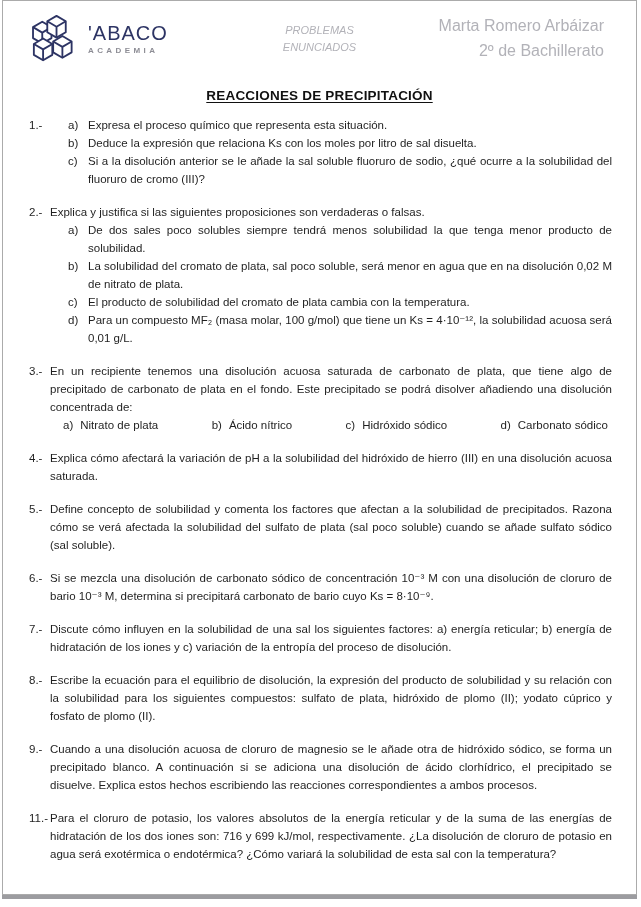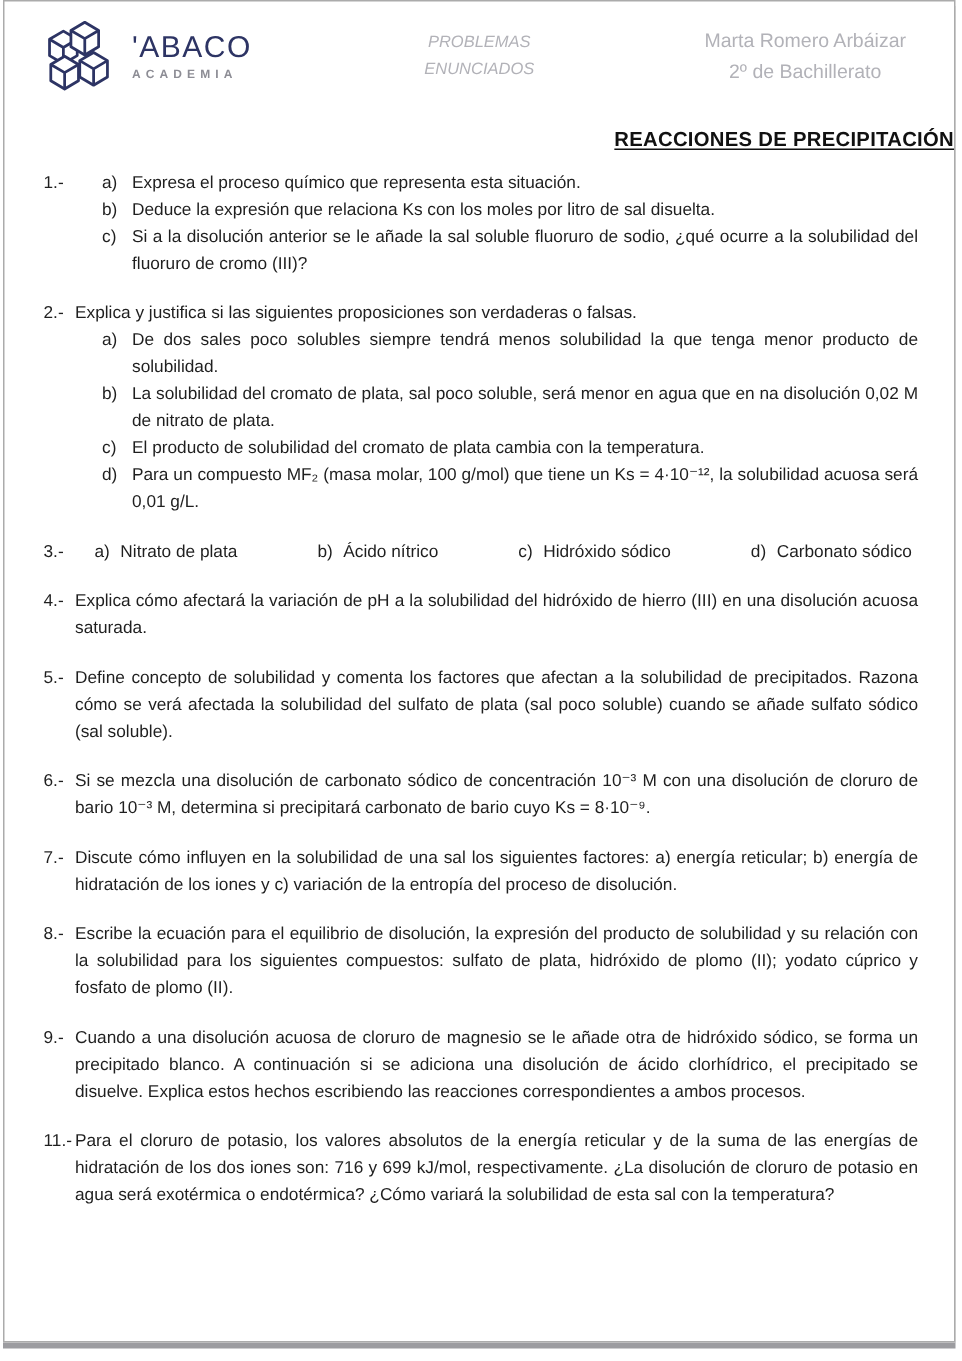--- a/index.html
+++ b/index.html
@@ -11,24 +11,24 @@
     overflow:hidden;
   }
   
   .header{display:grid;grid-template-columns:1fr auto 1fr;align-items:center;padding:13px 26px 0 26px;}
   .brand{display:flex;align-items:center;gap:9px;}
   .brand svg{display:block;}
   .brand-text{display:flex;flex-direction:column;line-height:1;}
   .brand-name{font-size:20px;color:#2d3464;letter-spacing:1px;font-weight:500;}
   .brand-sub{font-size:8px;color:#8d8d95;letter-spacing:3.4px;margin-top:4px;font-weight:700;}
   .hdr-center{ text-align:center;color:#b2b2b8;font-size:11px;line-height:1.55;font-style:italic;}
-  .hdr-right{ text-align:center;color:#b2b2b8;font-size:13px;line-height:1.55;justify-self:end;padding-right:6px;}
+  .hdr-right{ text-align:right;color:#b2b2b8;font-size:16px;line-height:1.55;justify-self:end;padding-right:6px;}
   
   .doc-title{
-    text-align:right;font-size:13.5px;font-weight:bold;color:#111;
+    text-align:center;font-size:13.5px;font-weight:bold;color:#111;
     text-decoration:underline;text-underline-offset:2px;
     margin:24px 0 13px 0;letter-spacing:0.2px;
   }
   
   .content{padding:0 24px 0 26px;color:#1f1f1f;font-size:11.5px;line-height:18px;}
   .question{display:flex;margin-bottom:15px;}
   .q-num{flex:0 0 auto;min-width:21px;white-space:nowrap;}
   .q-body{flex:1;min-width:0;}
   .q-text{text-align:justify;}
   .subitems{margin-top:0;}
@@ -126,20 +126,21 @@
             <div class="subitem">
               <div class="sub-label">d)</div>
               <div class="sub-text">Para un compuesto MF₂ (masa molar, 100 g/mol) que tiene un Ks = 4·10⁻¹², la solubilidad acuosa será 0,01 g/L.</div>
             </div>
           </div>
         </div>
       </div>
       <div class="question">
         <div class="q-num">3.-</div>
         <div class="q-body">
+          <div class="q-text">En un recipiente tenemos una disolución acuosa saturada de carbonato de plata, que tiene algo de precipitado de carbonato de plata en el fondo. Este precipitado se podrá disolver añadiendo una disolución concentrada de:</div>
           <div class="options-row">
             <div class="option">
               <div class="">a)</div>
               <div class="">Nitrato de plata</div>
             </div>
             <div class="option">
               <div class="">b)</div>
               <div class="">Ácido nítrico</div>
             </div>
             <div class="option">

